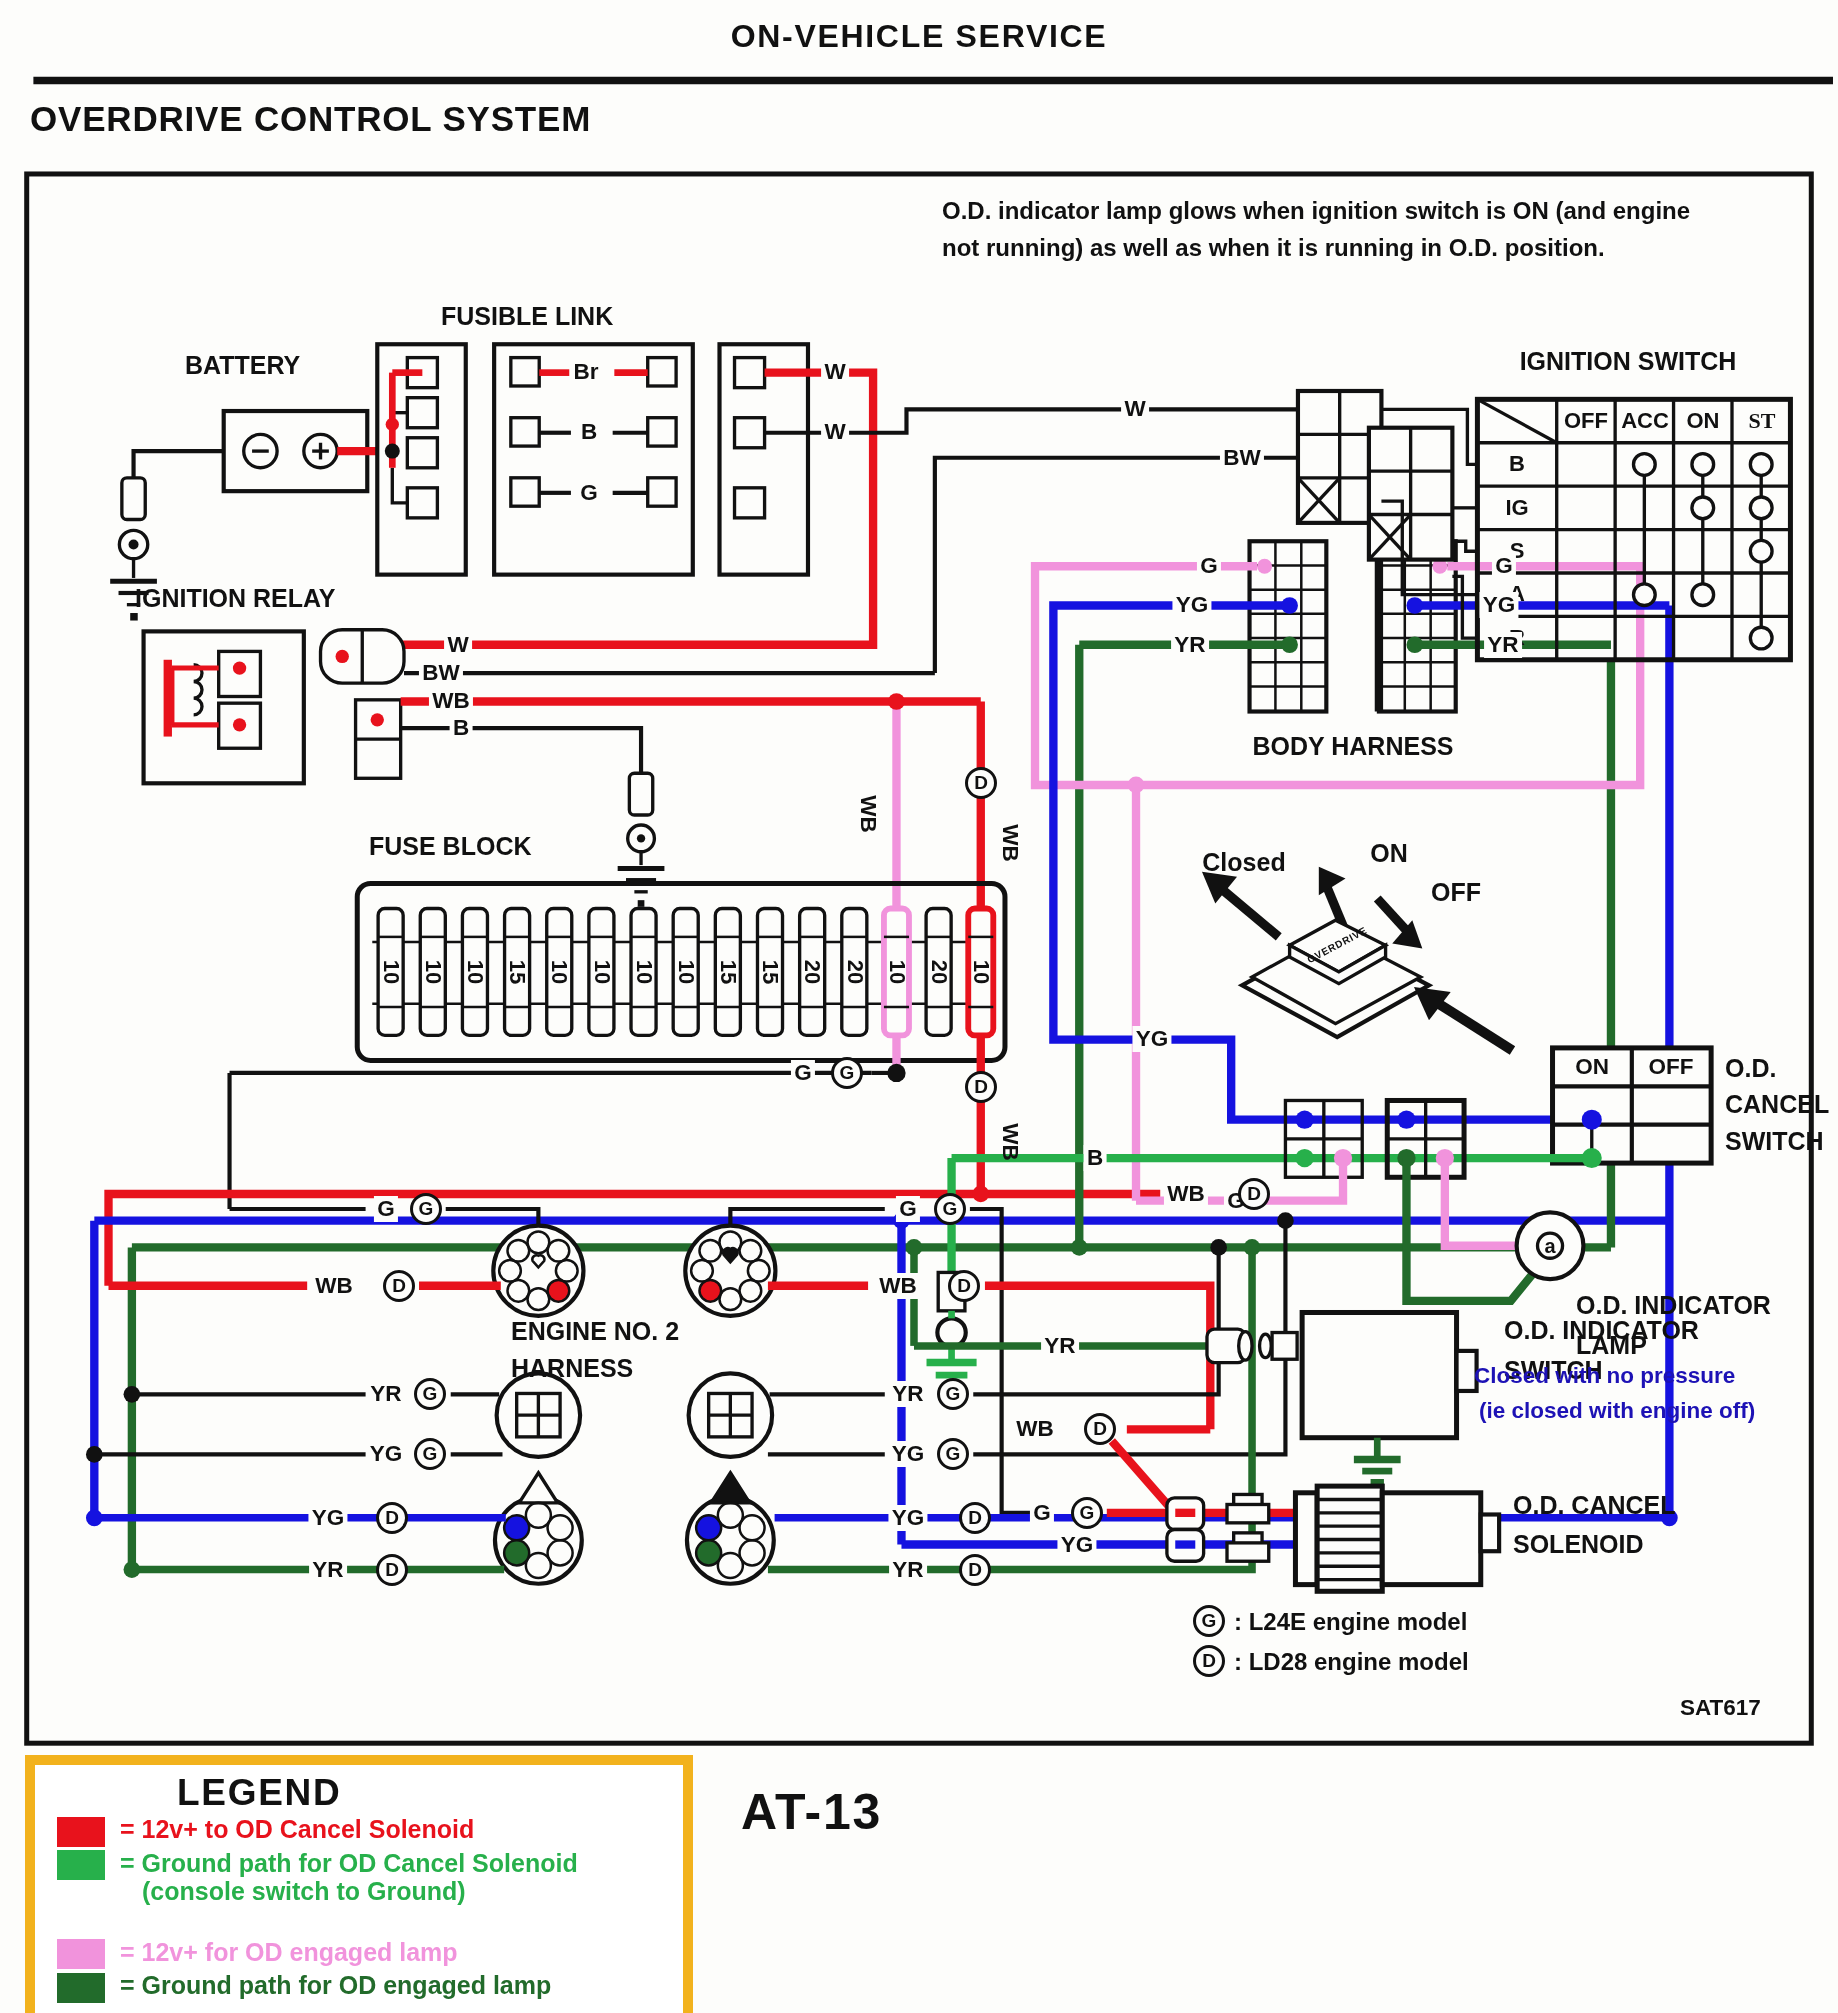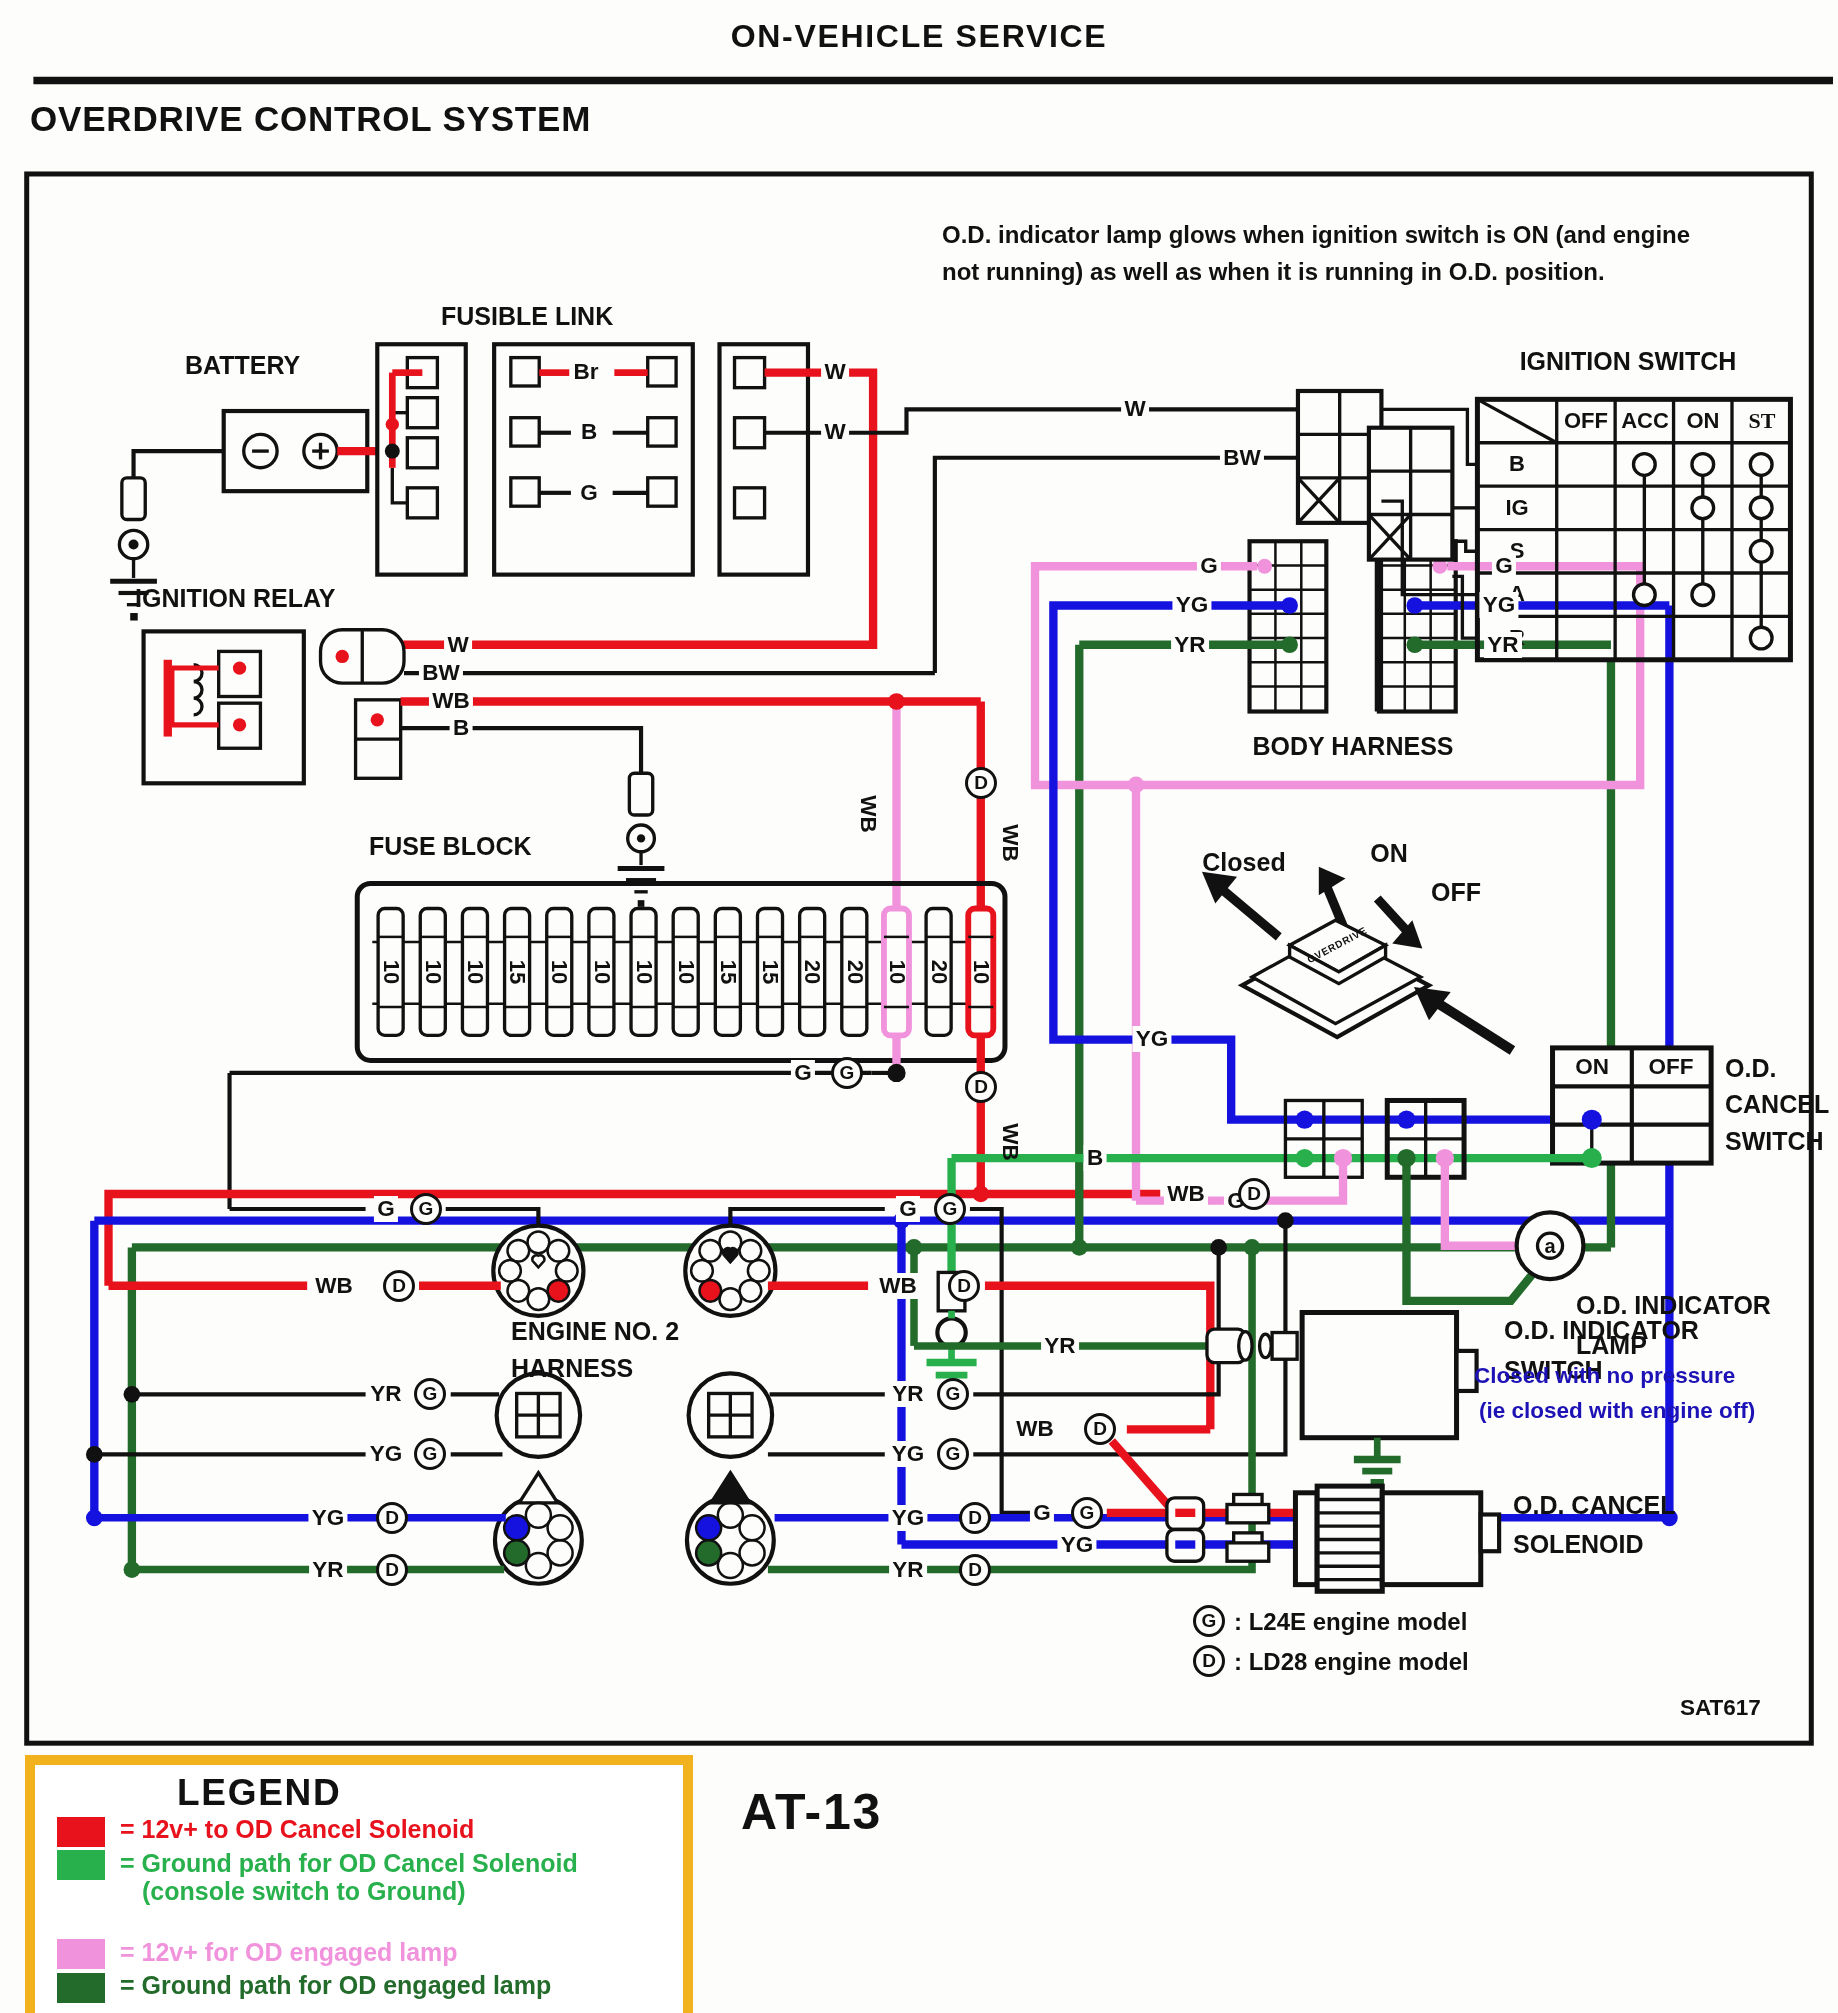--- a/index.html
+++ b/index.html
@@ -9,21 +9,21 @@
   .lbl{position:absolute;font:bold 25px "Liberation Sans",sans-serif;transform:translate(-50%,-50%);white-space:nowrap;color:#111;}
   .tl{position:absolute;font:bold 25px "Liberation Sans",sans-serif;white-space:nowrap;color:#111;}
   .wl{position:absolute;font:bold 22.5px "Liberation Sans",sans-serif;transform:translate(-50%,-50%);
       background:#fdfdfb;padding:0 3.3px;white-space:nowrap;color:#111;z-index:5;}
   .wl.rot{transform:translate(-50%,-50%) rotate(90deg);background:transparent;}
   .cl{position:absolute;width:32px;height:32px;transform:translate(-50%,-50%);border:3.3px solid #111;border-radius:50%;
       background:#fdfdfb;display:flex;align-items:center;justify-content:center;
       font:bold 19px "Liberation Sans",sans-serif;color:#111;z-index:6;box-sizing:border-box;}
   .svc{position:absolute;left:0;right:0;top:18.4px;text-align:center;font:bold 32px "Liberation Sans",sans-serif;letter-spacing:1.7px;}
   .ttl{position:absolute;left:30px;top:99px;font:bold 35px "Liberation Sans",sans-serif;letter-spacing:0.8px;}
-  .note{font:bold 24px "Liberation Sans",sans-serif;margin-top:24px;}
+  .note{font:bold 24px "Liberation Sans",sans-serif;}
   .blue-note{color:#1d12b5;font:bold 22.5px "Liberation Sans",sans-serif;}
   .fz{position:absolute;font:bold 22px "Liberation Sans",sans-serif;transform:translate(-50%,-50%) rotate(90deg);color:#111;z-index:5;}
   #legend-box{position:absolute;left:25px;top:1755px;width:668px;height:296px;border:10px solid #f2b21d;background:#fff;box-sizing:border-box;}
   .leg-title{font:bold 37px "Liberation Sans",sans-serif;margin:6.7px 0 1.7px 142px;letter-spacing:1.7px;}
   .leg-row{display:flex;align-items:flex-start;margin:1.7px 0 1.7px 22px;}
   .leg-sw{width:48px;height:30px;flex:0 0 48px;margin-right:15px;margin-top:1.7px;}
   .leg-tx{font:bold 25px "Liberation Sans",sans-serif;line-height:28px;}
   .at13{position:absolute;left:741px;top:1783px;font:bold 50px "Liberation Sans",sans-serif;letter-spacing:1.7px;}
   .ovk{position:absolute;font:bold 10px "Liberation Sans",sans-serif;transform:translate(-50%,-50%) rotate(-28deg);color:#111;letter-spacing:0.8px;}
 </style>

